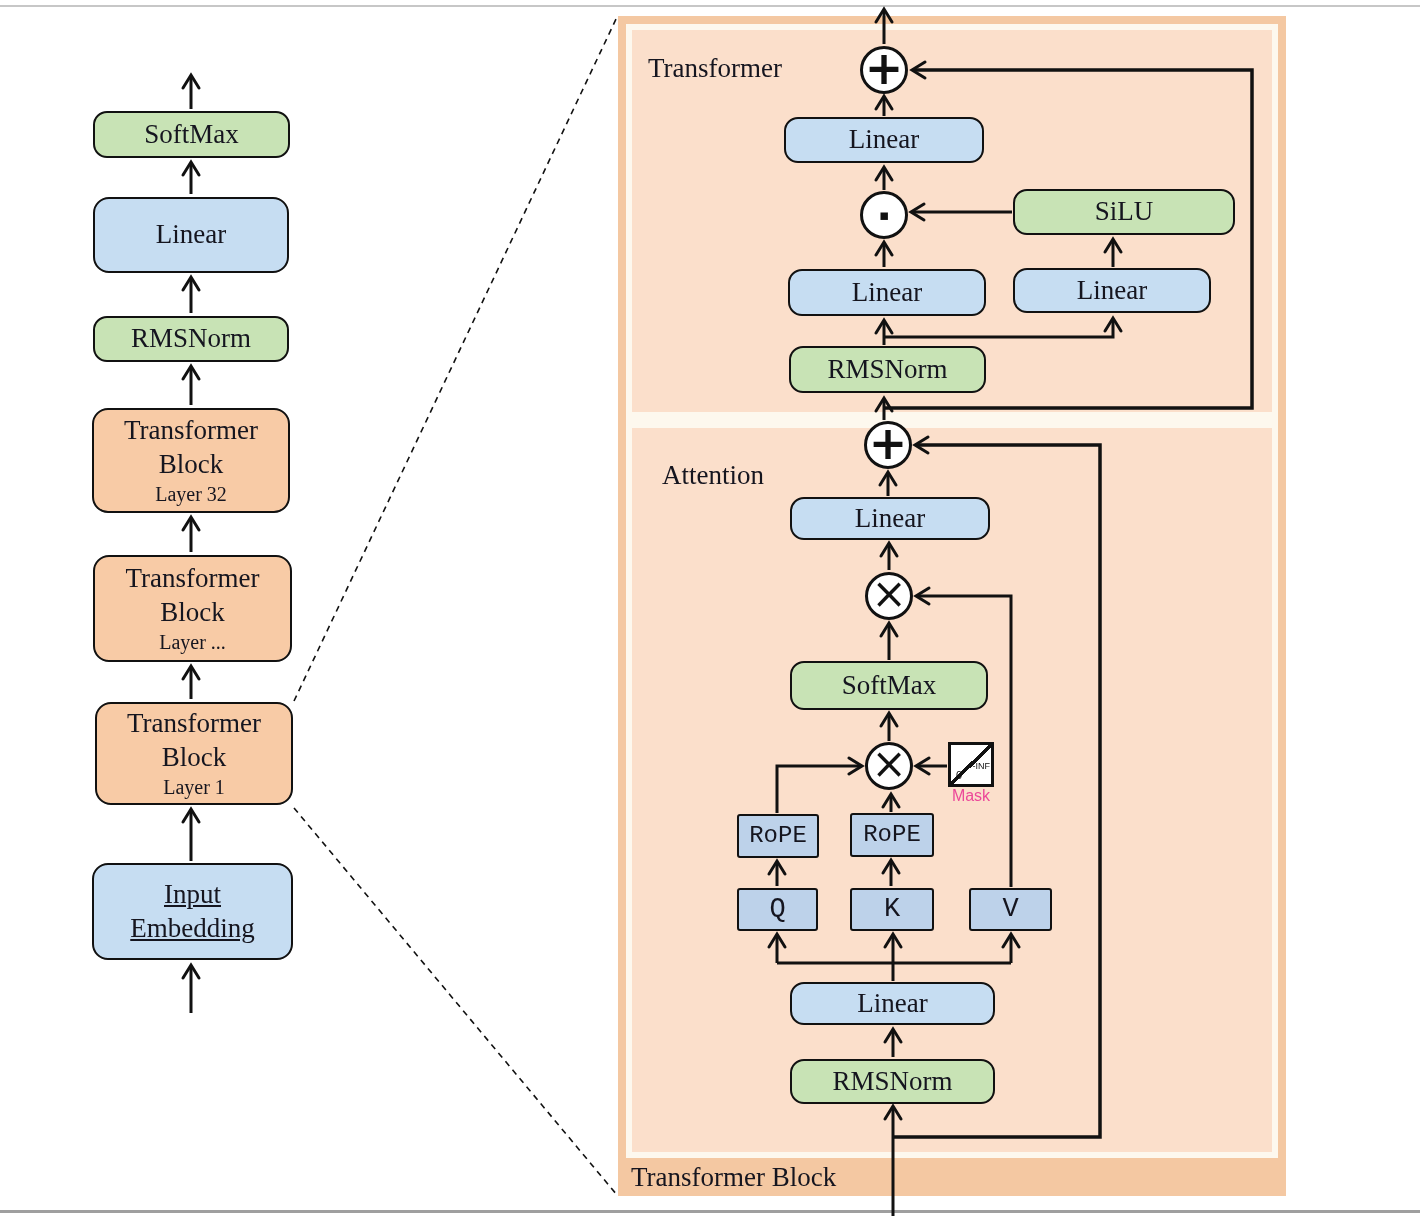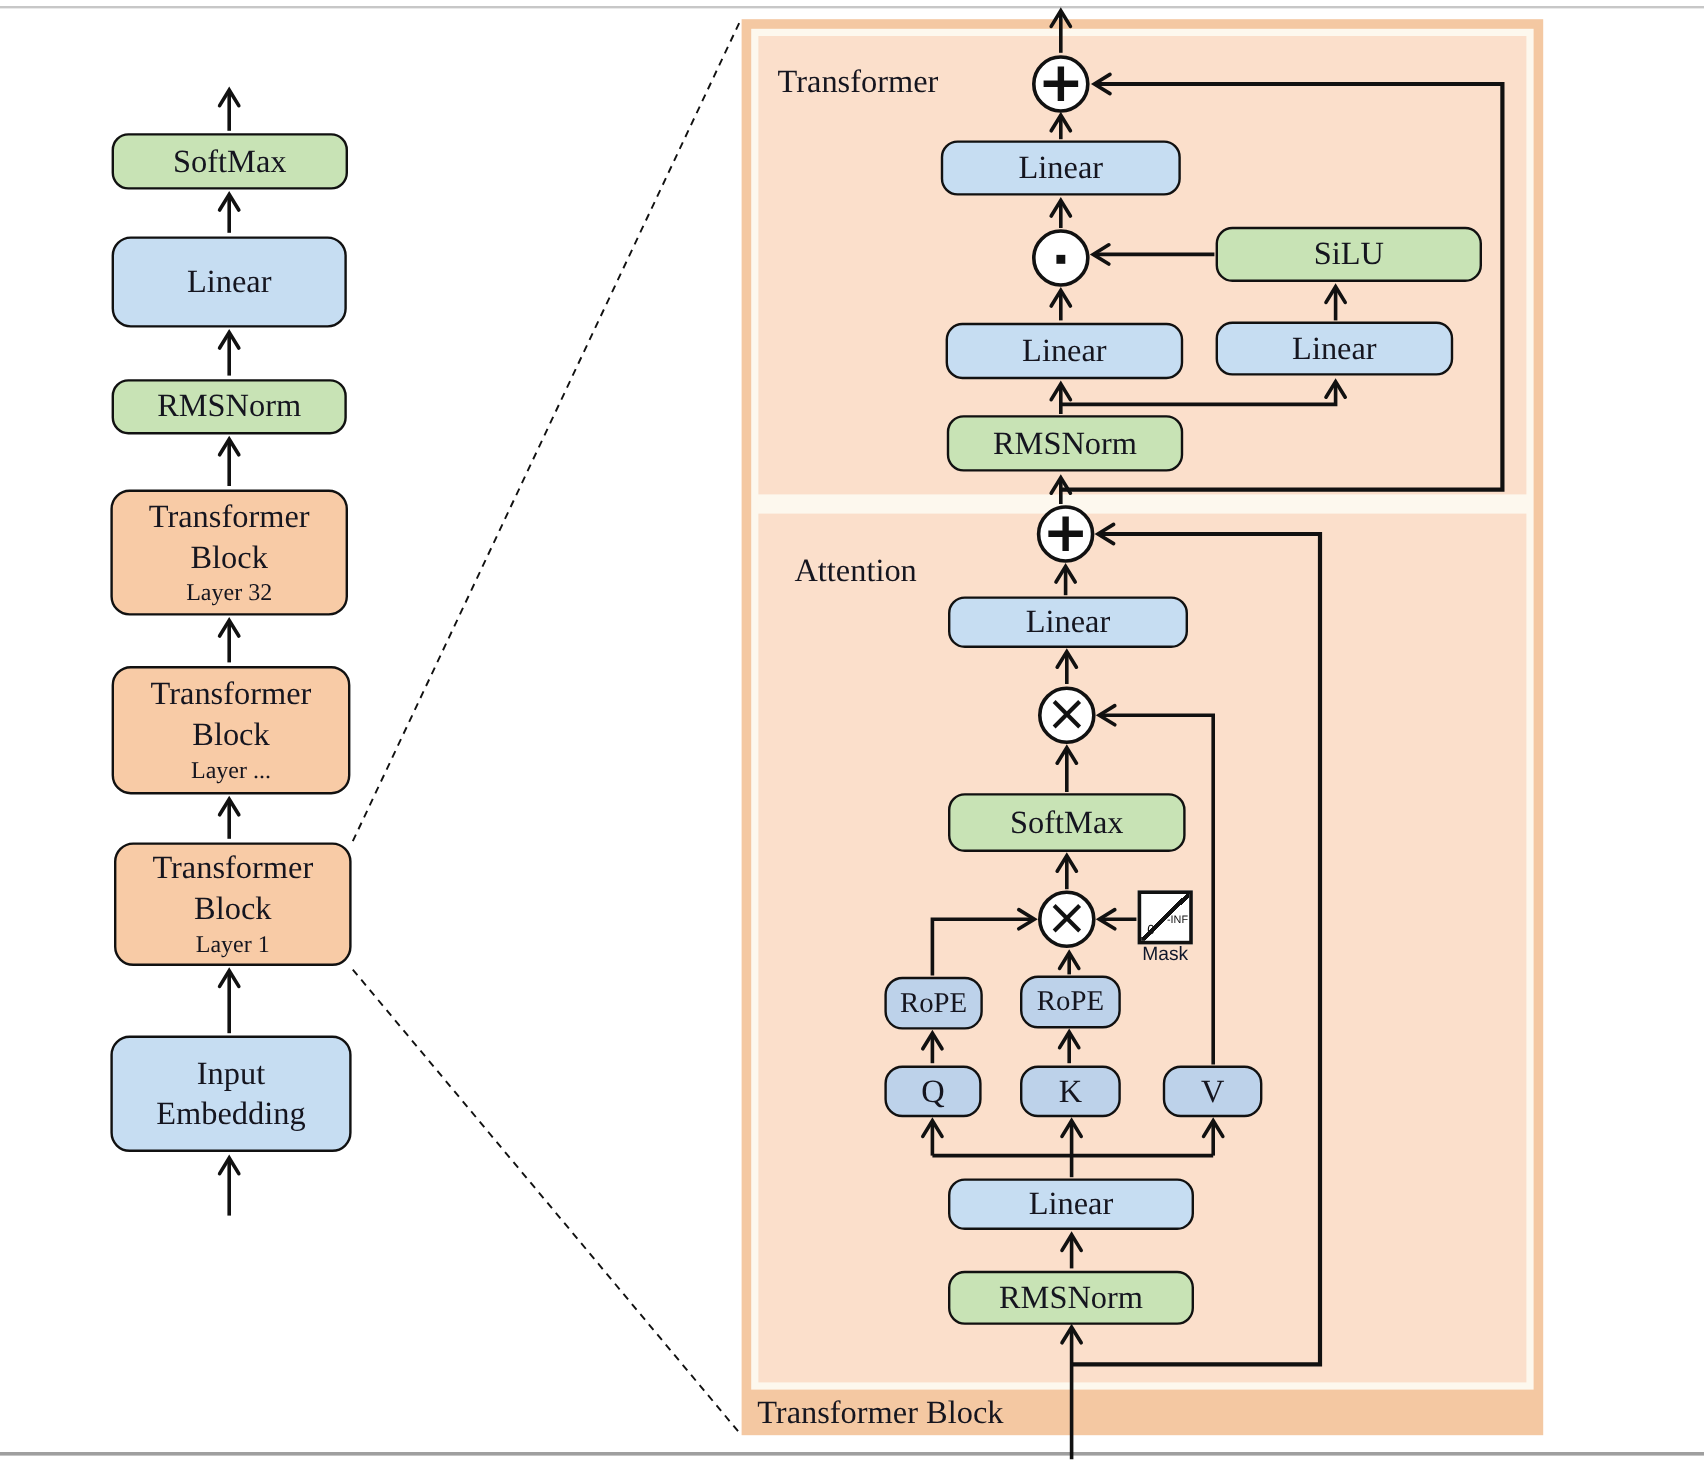--- a/index.html
+++ b/index.html
@@ -6,36 +6,36 @@
   #stage{position:relative;width:1420px;height:1217px;background:#fff;overflow:hidden;
          font-family:"Liberation Serif","DejaVu Serif",serif;color:var(--ink);}
   .hline{position:absolute;left:0;width:1420px;}
   .panel{position:absolute;}
   .box{position:absolute;display:flex;flex-direction:column;align-items:center;justify-content:center;
        border:2.5px solid #111;box-sizing:border-box;text-align:center;line-height:1.25;}
   .green{background:var(--green);}
   .blue{background:var(--blue);}
   .blue2{background:var(--blue_dark);}
   .orange{background:var(--orange);}
-  .r16{border-radius:16px;} .r10{border-radius:14px;} .r8{border-radius:15px;}
+  .r16{border-radius:16px;} .r10{border-radius:14px;} .r8{border-radius:3px;font-family:Liberation Mono, monospace;}
   .fs27{font-size:27px;} .fs24{font-size:24px;} .fs20{font-size:20px;}
   .title{position:absolute;font-size:27px;color:#15151f;}
   .op{position:absolute;width:48px;height:48px;border-radius:50%;background:#fff;border:3px solid #111;
       box-sizing:border-box;display:flex;align-items:center;justify-content:center;
       font-family:"DejaVu Sans",sans-serif;color:#111;}
   .op .plus{font-size:46px;font-weight:700;line-height:1;margin-top:-5px;}
   .op .times{font-size:42px;font-weight:400;line-height:1;margin-top:-4px;}
   .op .dotsq{font-size:15px;line-height:1;}
   #mask-box{position:absolute;left:948px;top:742px;width:46px;height:45px;background:#fff;border:3px solid #111;
       box-sizing:border-box;
       background-image:linear-gradient(to bottom right,rgba(0,0,0,0) calc(50% - 1.8px),#111 calc(50% - 1.8px),#111 calc(50% + 1.8px),rgba(0,0,0,0) calc(50% + 1.8px));}
   .mask-inf{position:absolute;top:16px;right:1px;font-size:9px;font-family:"Liberation Sans",sans-serif;color:#111;}
   .mask-zero{position:absolute;bottom:3px;left:5px;font-size:11px;font-family:"Liberation Sans",sans-serif;color:#111;}
   .mask-caption{position:absolute;left:936px;top:787px;width:70px;text-align:center;font-size:16px;
-      font-family:"Liberation Sans",sans-serif;color:#0f172a;}
+      font-family:"Liberation Sans",sans-serif;color:#ec4899;}
   svg.wires{position:absolute;left:0;top:0;}
 </style>
 </head>
 <body>
 
 <div id="stage">
 
   <div class="hline" style="top:5px;height:2px;background:var(--frame_gray);opacity:.75;"></div>
   <div class="hline" style="top:1210px;height:3px;background:#9f9f9f;"></div>
 
@@ -118,21 +118,21 @@
   <div class="box orange r16" style="left:93px;top:555px;width:199px;height:107px;">
     <span class="fs27">Transformer</span>
     <span class="fs27">Block</span>
     <span class="fs20">Layer ...</span>
   </div>
   <div class="box orange r16" style="left:95px;top:702px;width:198px;height:103px;">
     <span class="fs27">Transformer</span>
     <span class="fs27">Block</span>
     <span class="fs20">Layer 1</span>
   </div>
-  <div class="box blue r16" style="left:92px;top:863px;width:201px;height:97px;">
+  <div class="box blue r16" style="left:92px;top:863px;width:201px;height:97px;text-decoration:underline;">
     <span class="fs27">Input</span>
     <span class="fs27">Embedding</span>
   </div>
 
   <div class="box blue r10 fs27" style="left:784px;top:117px;width:200px;height:46px;">
       <span>Linear</span>
     </div>
   <div class="box green r10 fs27" style="left:1013px;top:189px;width:222px;height:46px;">
       <span>SiLU</span>
     </div>

